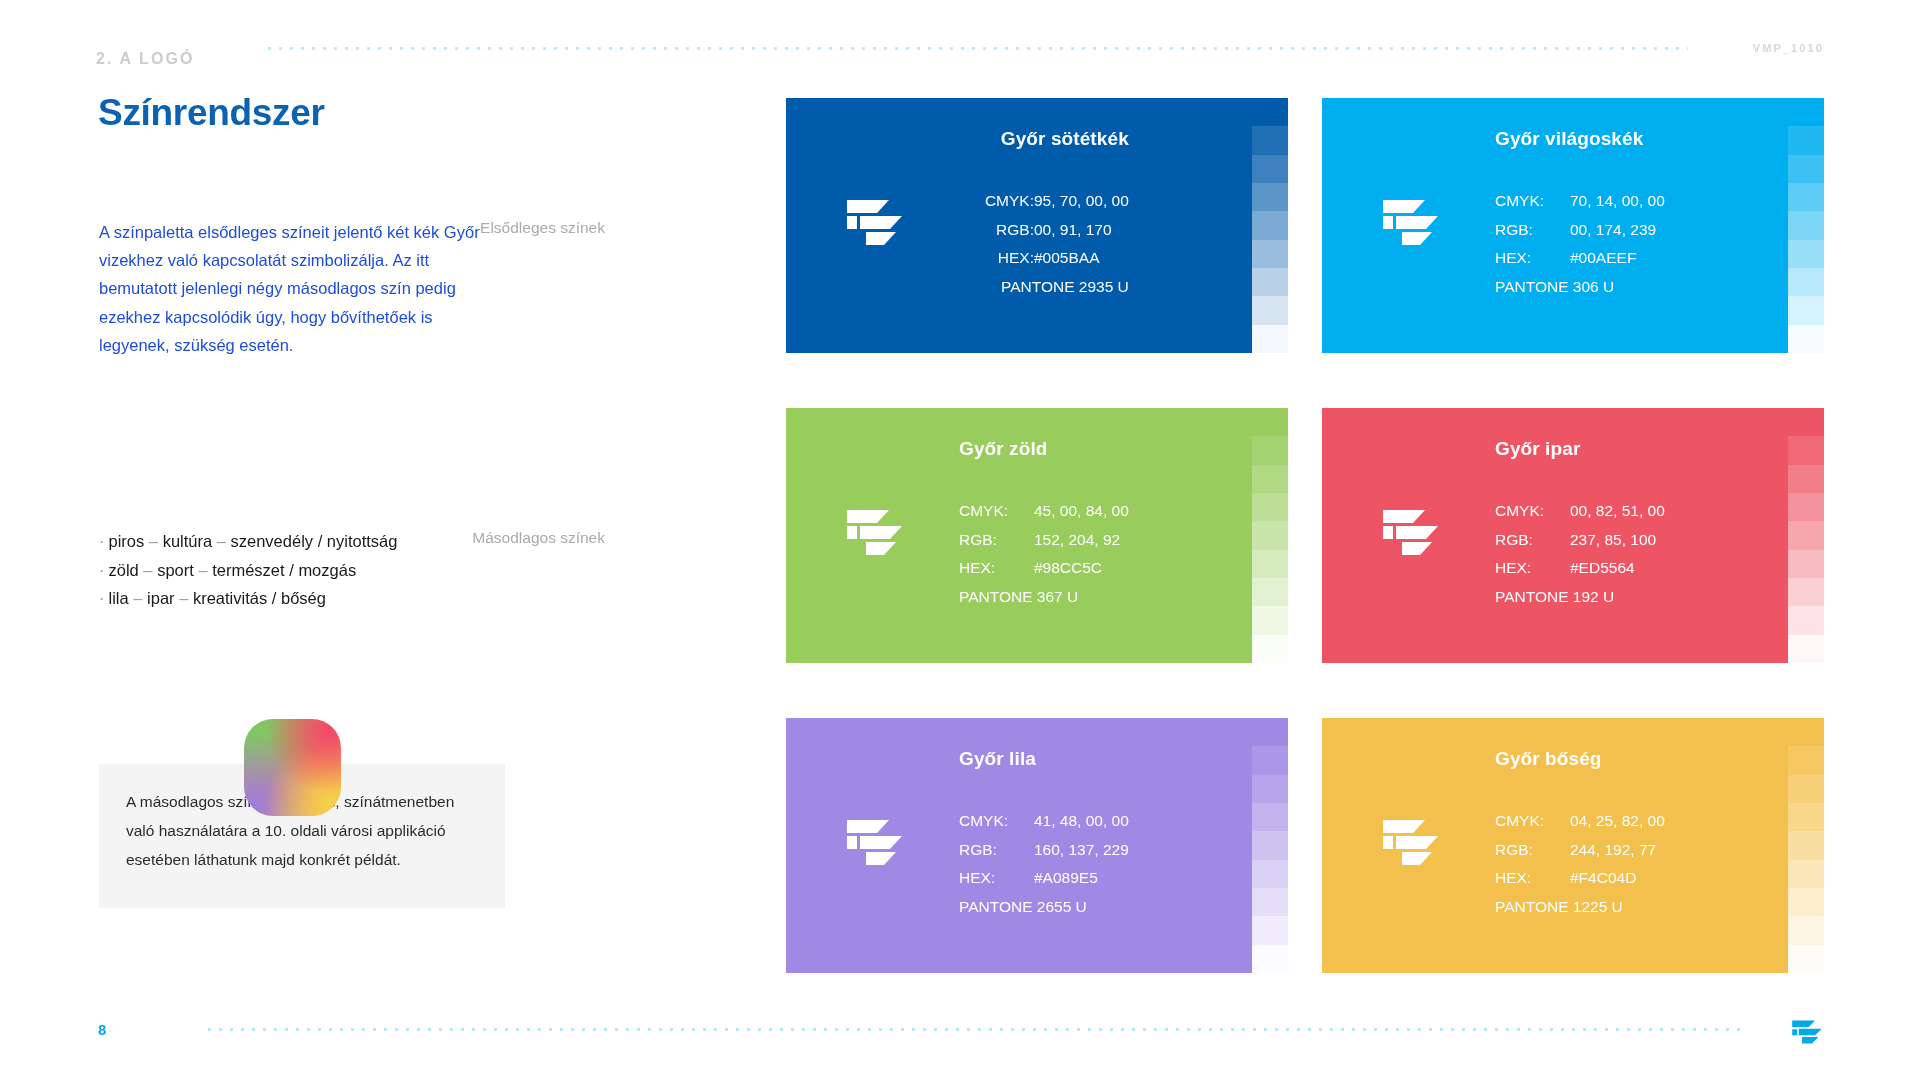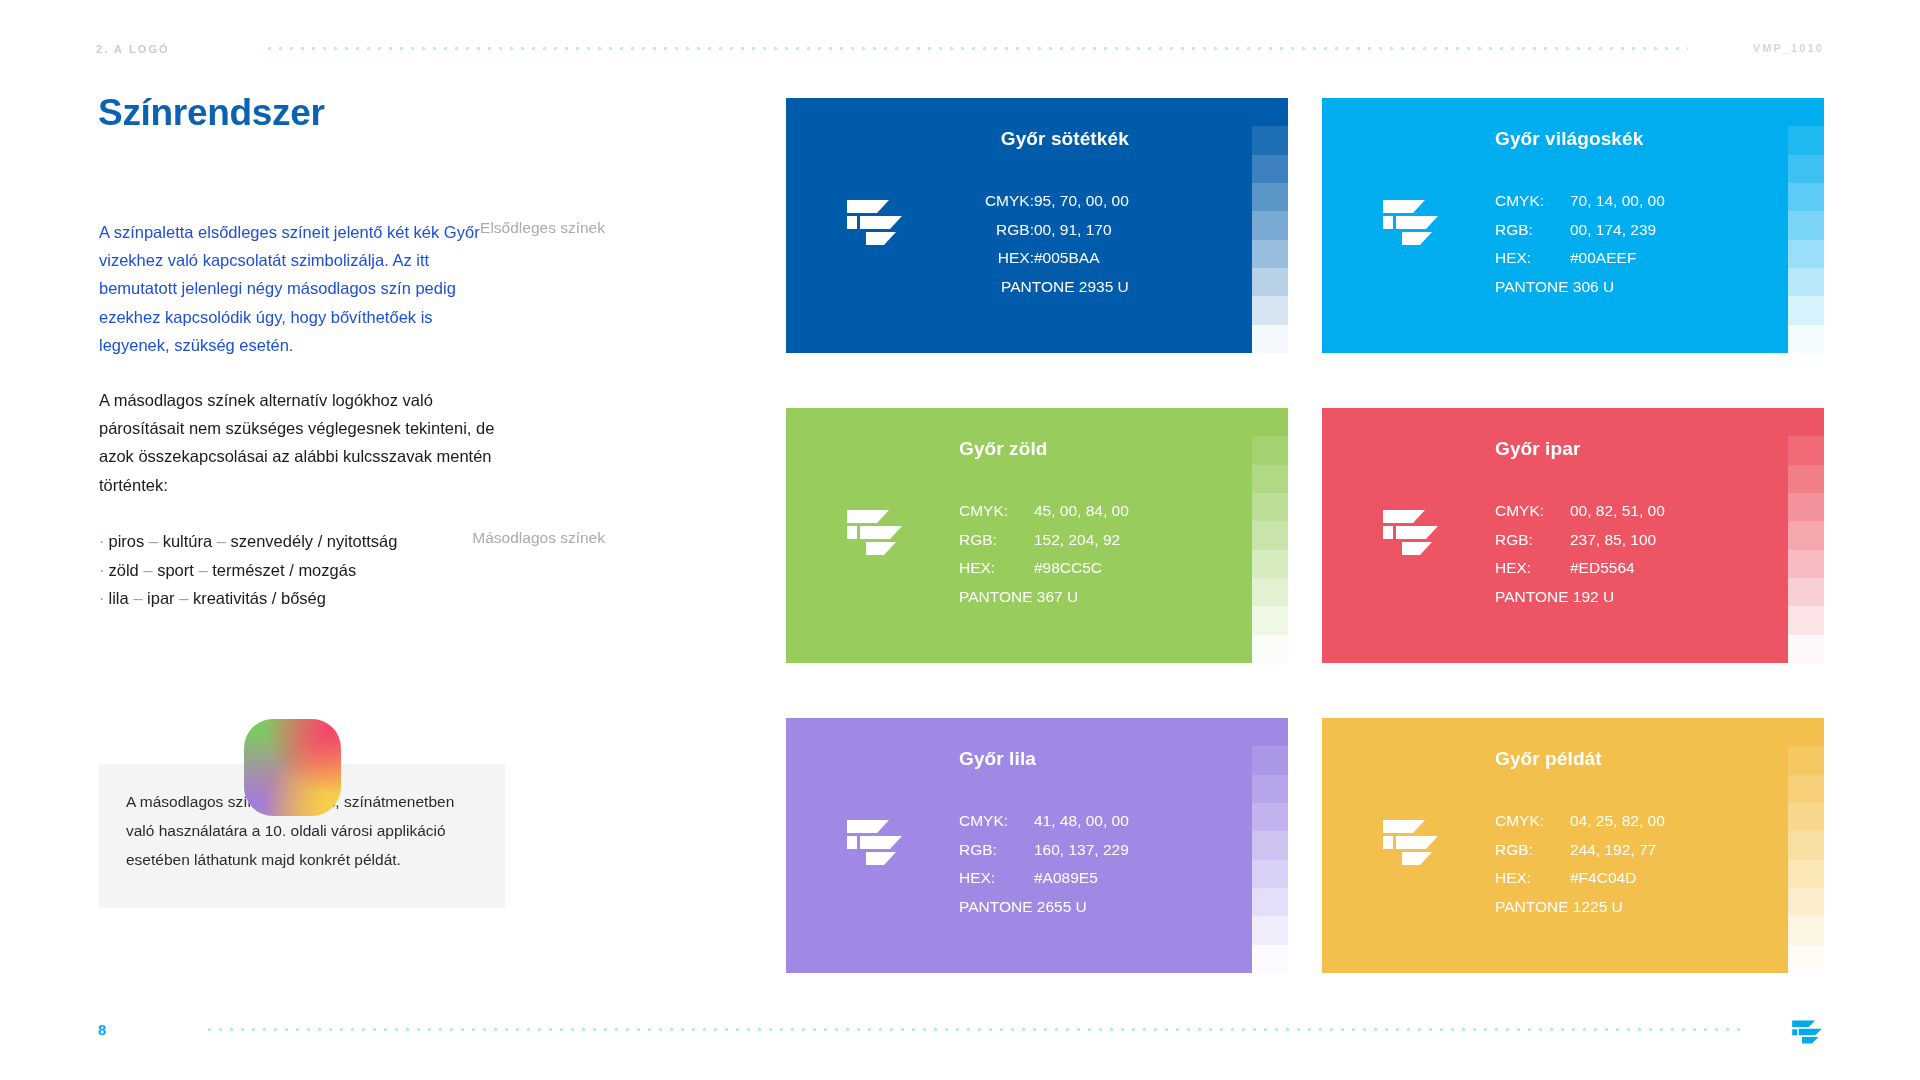--- a/index.html
+++ b/index.html
@@ -10,22 +10,22 @@
     overflow: hidden;
   }
   .page { position: relative; width: 1920px; height: 1080px; background: #fff; }
 
   
   .header {
     position: absolute; left: 0; top: 38px; width: 1920px; height: 20px;
     display: flex; align-items: center;
   }
   .header-left {
-    position: absolute; left: 96px; top: 1px;
-    font-size: 11px; font-weight: bold; letter-spacing: 2.1px;
+    position: absolute; left: 96px; top: 11px;
+    font-size: 16px; font-weight: bold; letter-spacing: 2.1px;
     color: #c9ccd0; white-space: nowrap; line-height: 20px;
   }
   .header-dots {
     position: absolute; left: 268px; top: 9px; width: 1420px; height: 3px;
     background-image: repeating-linear-gradient(to right,
        #7ed4f5 0px, #7ed4f5 3px, rgba(255,255,255,0) 3px, rgba(255,255,255,0) 11px);
     opacity: .5;
   }
   .header-right {
     position: absolute; right: 96px; top: 0;
@@ -150,21 +150,20 @@
 
   <div class="header">
     <div class="header-left">2. A LOGÓ</div>
     <div class="header-dots"></div>
     <div class="header-right">VMP_1010</div>
   </div>
 
   <h1 class="page-title">Színrendszer</h1>
 
   <p class="lead-text">A színpaletta elsődleges színeit jelentő két kék Győr vizekhez való kapcsolatát szimbolizálja. Az itt bemutatott jelenlegi négy másodlagos szín pedig ezekhez kapcsolódik úgy, hogy bővíthetőek is legyenek, szükség esetén.</p>
-  <p class="para2">A másodlagos színek alternatív logókhoz való párosításait nem szükséges véglegesnek tekinteni, de azok összekapcsolásai az alábbi kulcsszavak mentén történtek:</p>
 
   <ul class="keyword-list" id="keyword-list">
       <li><span class="kw-bullet">·</span><span>piros</span><span class="kw-dash"> – </span><span>kultúra</span><span class="kw-dash"> – </span><span>szenvedély / nyitottság</span></li>
       <li><span class="kw-bullet">·</span><span>zöld</span><span class="kw-dash"> – </span><span>sport</span><span class="kw-dash"> – </span><span>természet / mozgás</span></li>
       <li><span class="kw-bullet">·</span><span>lila</span><span class="kw-dash"> – </span><span>ipar</span><span class="kw-dash"> – </span><span>kreativitás / bőség</span></li>
     </ul>
 
   <div class="callout">
     <p class="callout-text">A másodlagos színek együttes, színátmenetben való használatára a 10. oldali városi applikáció esetében láthatunk majd konkrét példát.</p>
   </div>
@@ -373,21 +372,21 @@
         <div class="card-body" style="background: rgb(244, 192, 77);">
           <div class="card-logo">
             <svg viewBox="0 0 62 48" aria-hidden="true">
               <path d="M4 2 L46 2 L34 15 L4 15 Z" fill="#ffffff"></path>
               <path d="M17 18 L59 18 L47 31 L17 31 Z" fill="#ffffff"></path>
               <path d="M4 18 L14 18 L14 31 L4 31 Z" fill="#ffffff"></path>
               <path d="M23 34 L53 34 L41 47 L23 47 Z" fill="#ffffff"></path>
             </svg>
           </div>
           <div class="card-content">
-            <div class="card-title">Győr példát</div>
+            <div class="card-title">Győr bőség</div>
             <div class="spec-row">
               <span class="spec-key">CMYK:</span>
               <span class="spec-val">04, 25, 82, 00</span>
             </div>
             <div class="spec-row">
               <span class="spec-key">RGB:</span>
               <span class="spec-val">244, 192, 77</span>
             </div>
             <div class="spec-row">
               <span class="spec-key">HEX:</span>

